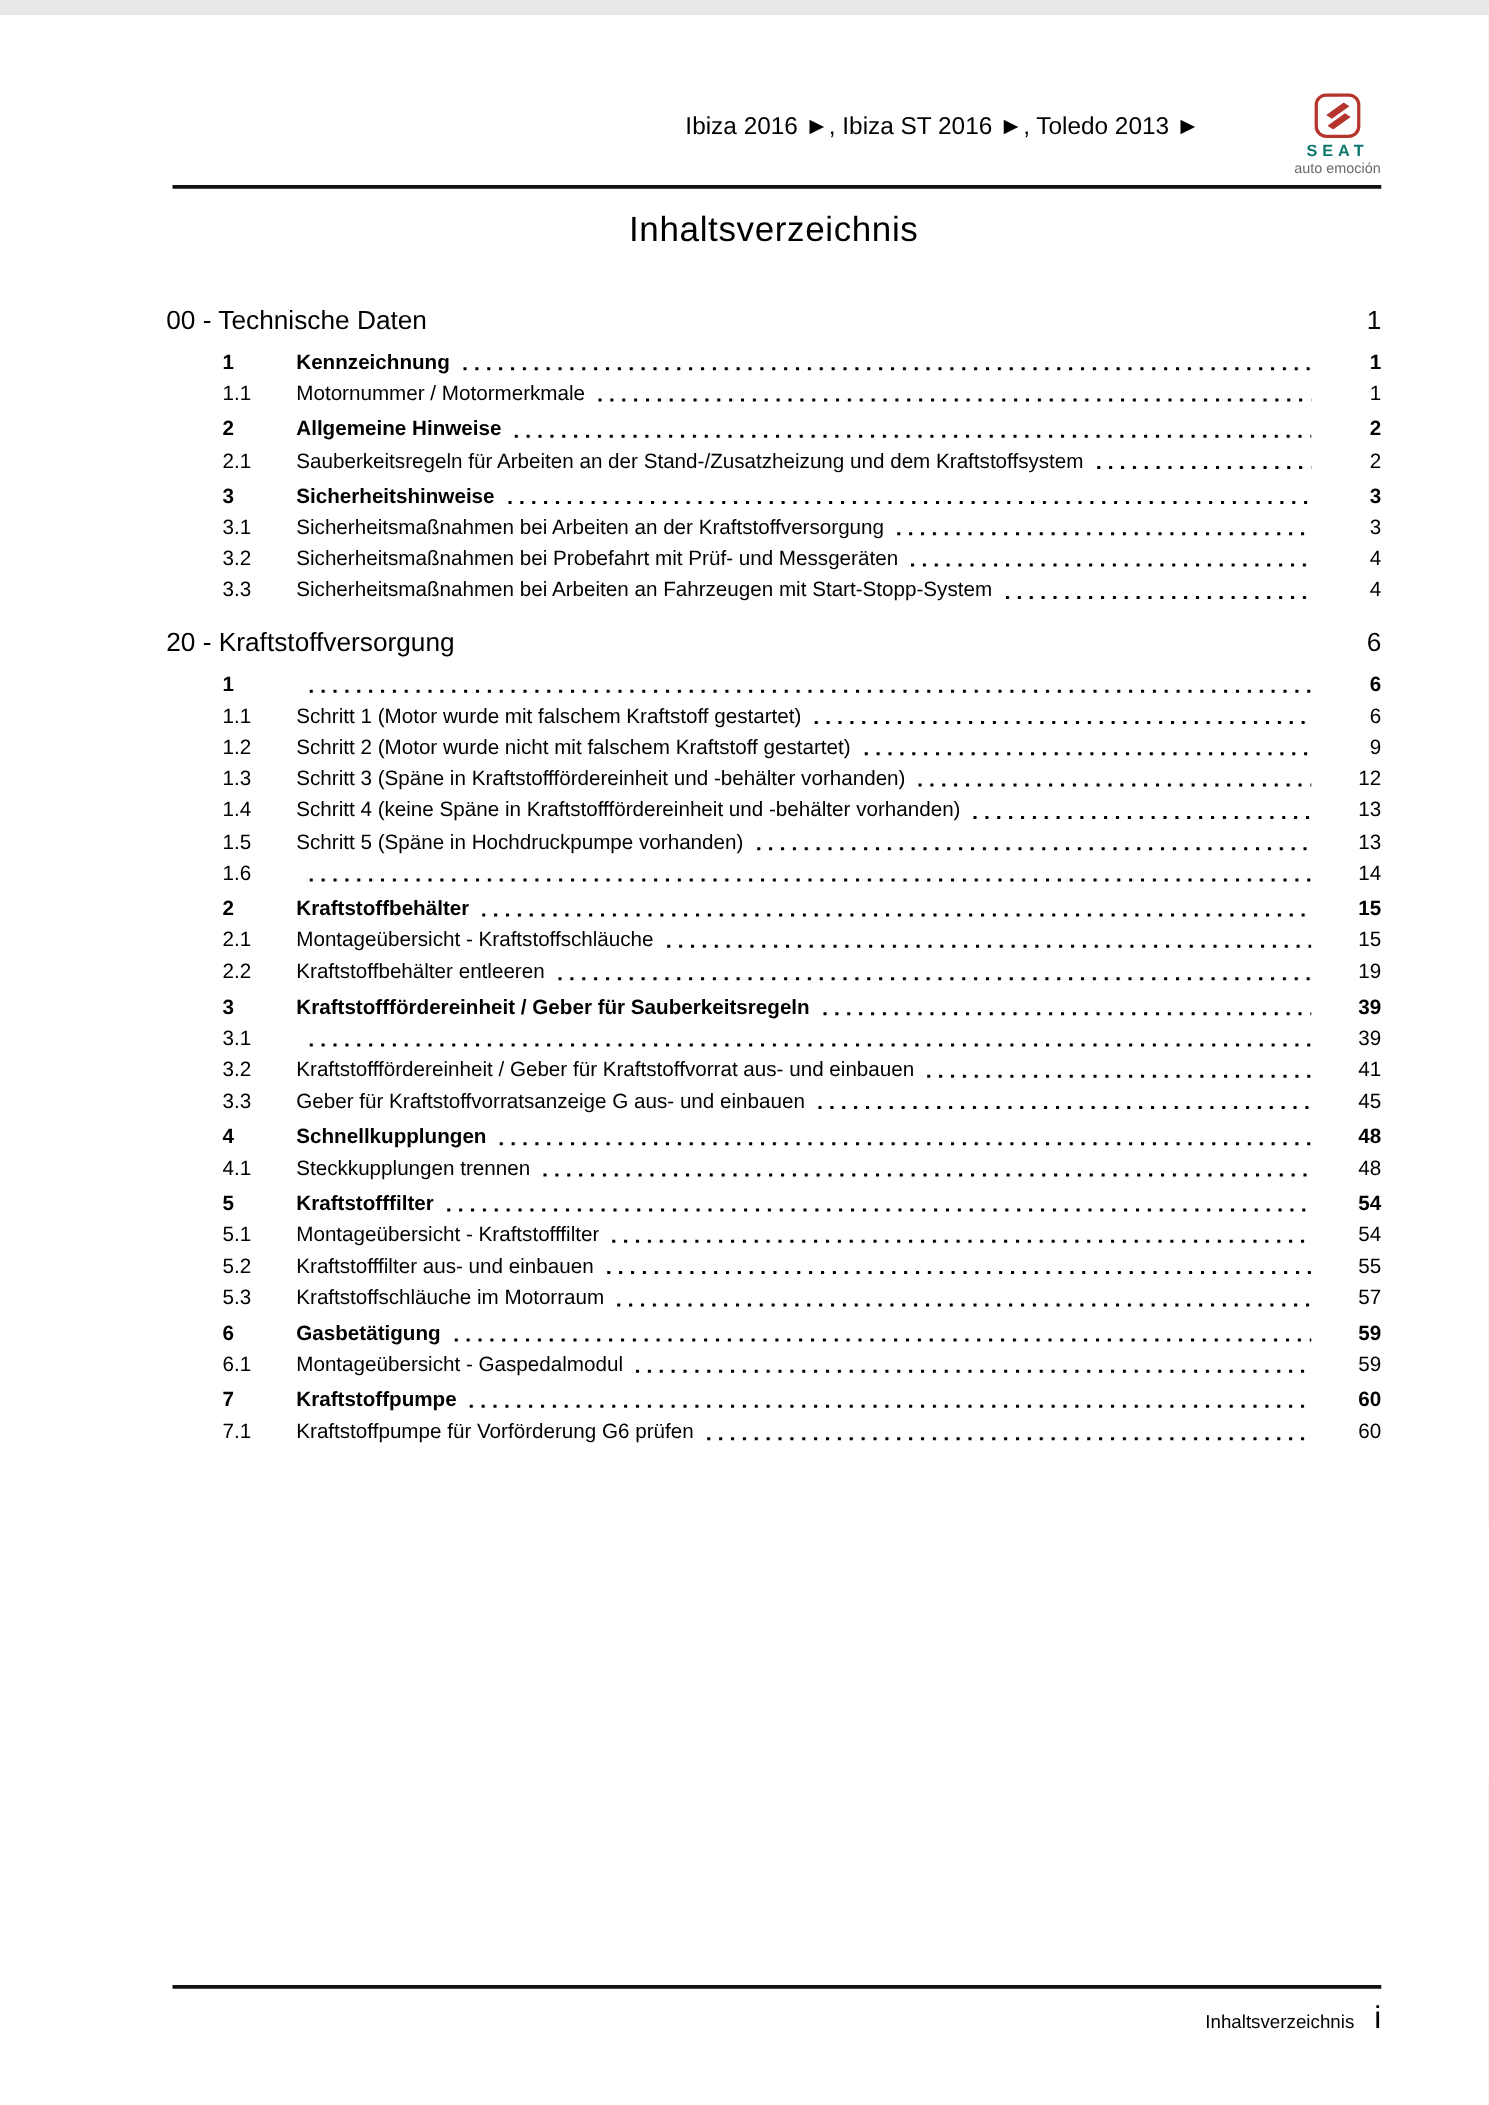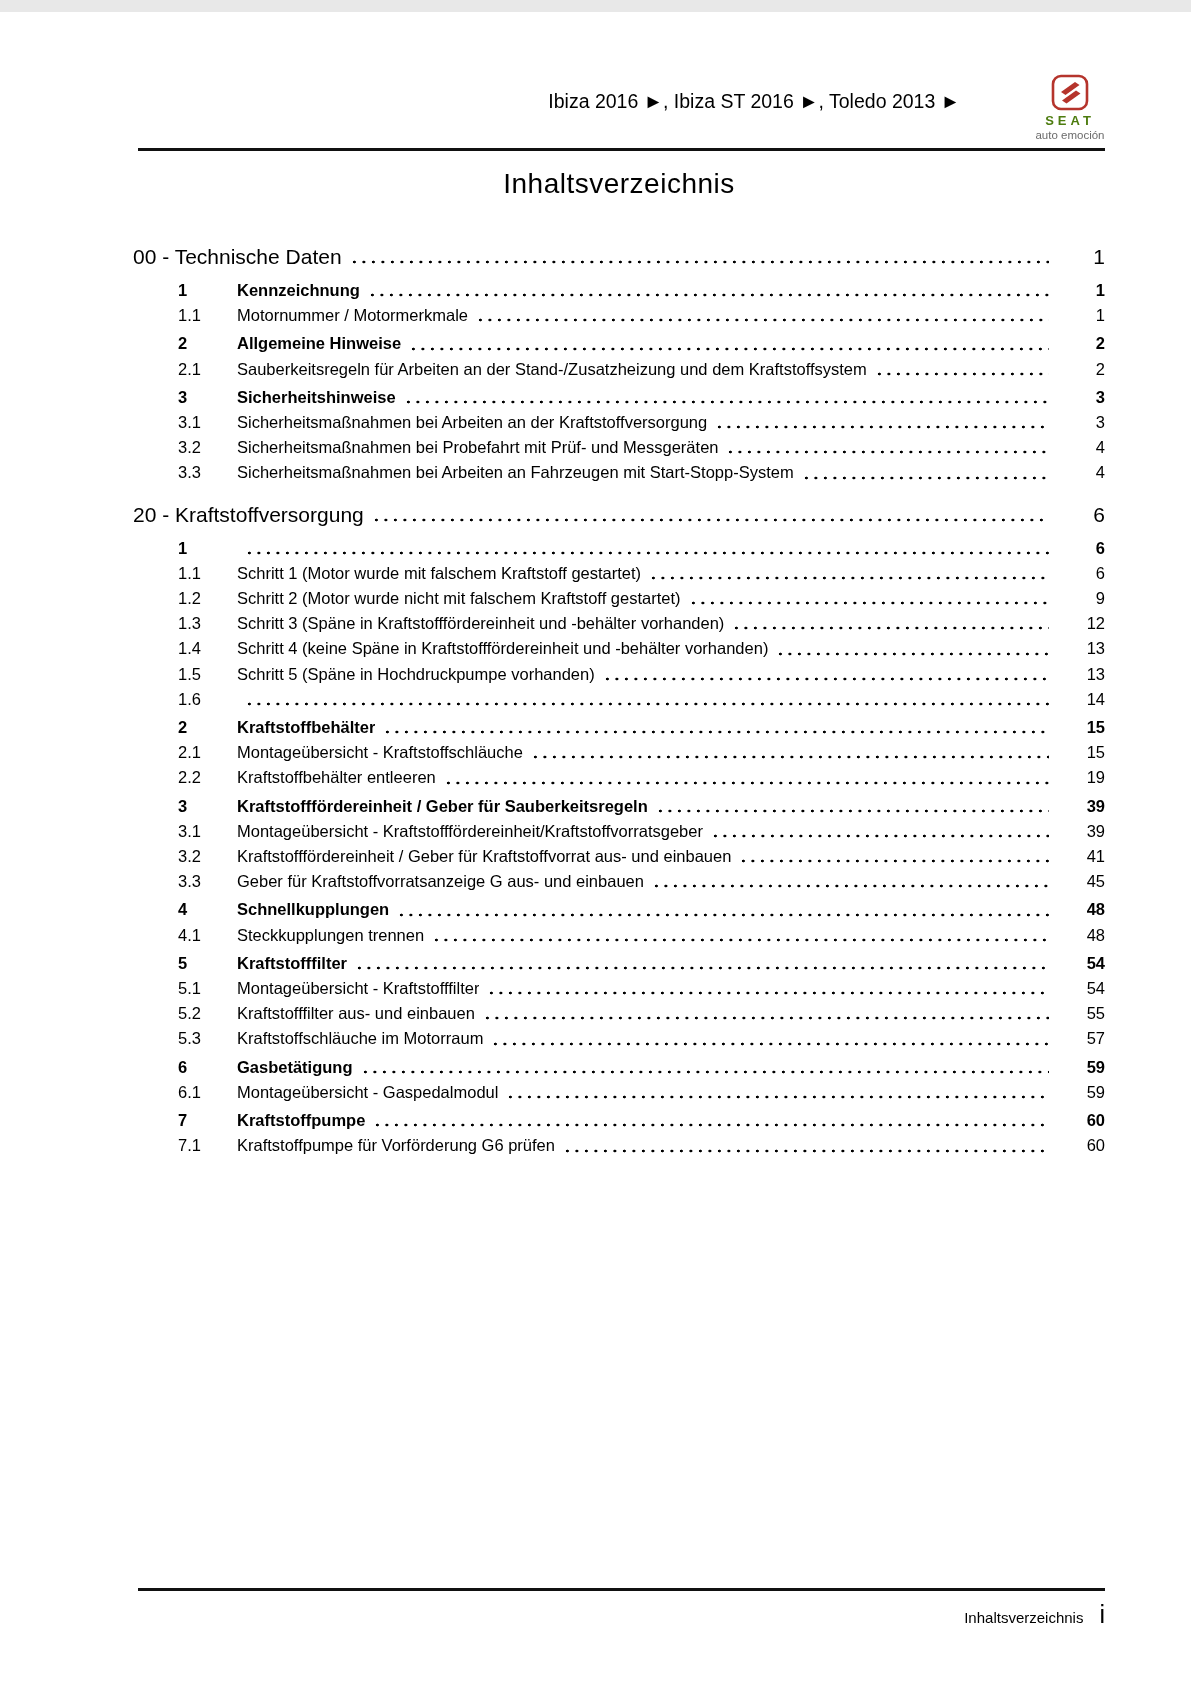--- a/index.html
+++ b/index.html
@@ -30,21 +30,21 @@
     left: 1034px;
     width: 72px;
     text-align: center;
   }
   .logo .emblem { display: block; margin: 0 auto 2px auto; }
   .logo .brand {
     display: block;
     font-size: 13px;
     font-weight: bold;
     letter-spacing: 4px;
-    color: #4d7c0f;
+    color: #0f766e;
     white-space: nowrap;
   }
   .logo .tagline {
     display: block;
     font-size: 11.5px;
     color: #6b6b6b;
     white-space: nowrap;
     margin-top: 1px;
   }
   .rule {
@@ -74,20 +74,21 @@
     left: 133px;
     width: 972px;
   }
   .chapter + .chapter { margin-top: 14px; }
 
   .toc-row { display: flex; }
   .chapter-row {
     font-size: 21px;
     line-height: 30px;
     margin-bottom: 6px;
+    align-items: center;
   }
   .entry {
     font-size: 16.5px;
     line-height: 25.2px;
     padding-left: 45px;
   }
   .entry.bold { margin-top: 3px; font-weight: bold; }
   .entry .num { flex: 0 0 59px; }
   .entry .title { flex: 0 1 auto; white-space: nowrap; overflow: hidden; }
   .ch-label { flex: 0 0 auto; white-space: nowrap; }
@@ -286,21 +287,20 @@
 
   <div class="toc-row entry bold">
     <span class="num">3</span>
     <span class="title">Kraftstofffördereinheit / Geber für Sauberkeitsregeln</span>
     <span class="dots"></span>
     <span class="pagecol">39</span>
   </div>
 
   <div class="toc-row entry">
     <span class="num">3.1</span>
-    <span class="title">Montageübersicht - Kraftstofffördereinheit/Kraftstoffvorratsgeber</span>
     <span class="dots"></span>
     <span class="pagecol">39</span>
   </div>
 
   <div class="toc-row entry">
     <span class="num">3.2</span>
     <span class="title">Kraftstofffördereinheit / Geber für Kraftstoffvorrat aus- und einbauen</span>
     <span class="dots"></span>
     <span class="pagecol">41</span>
   </div>

